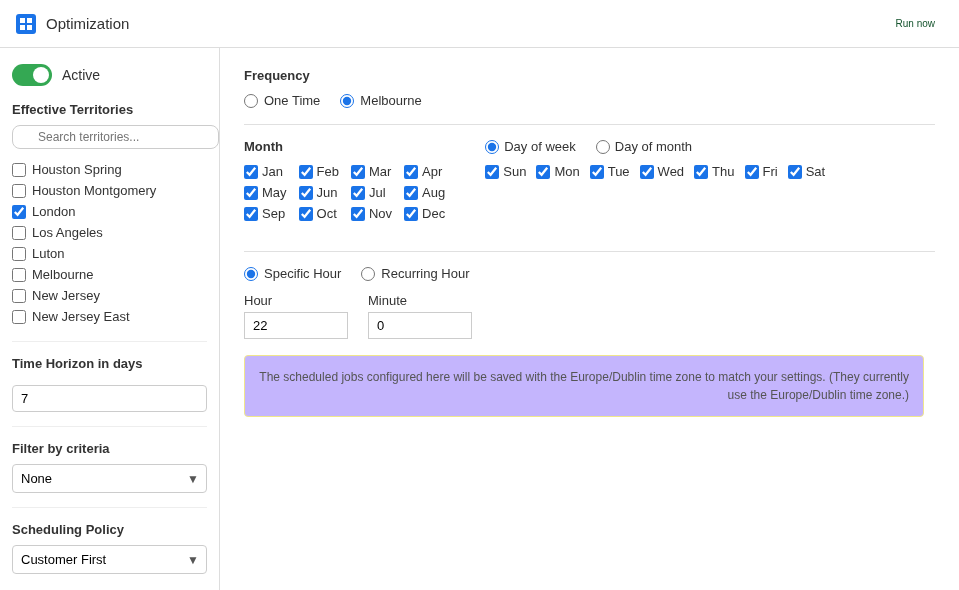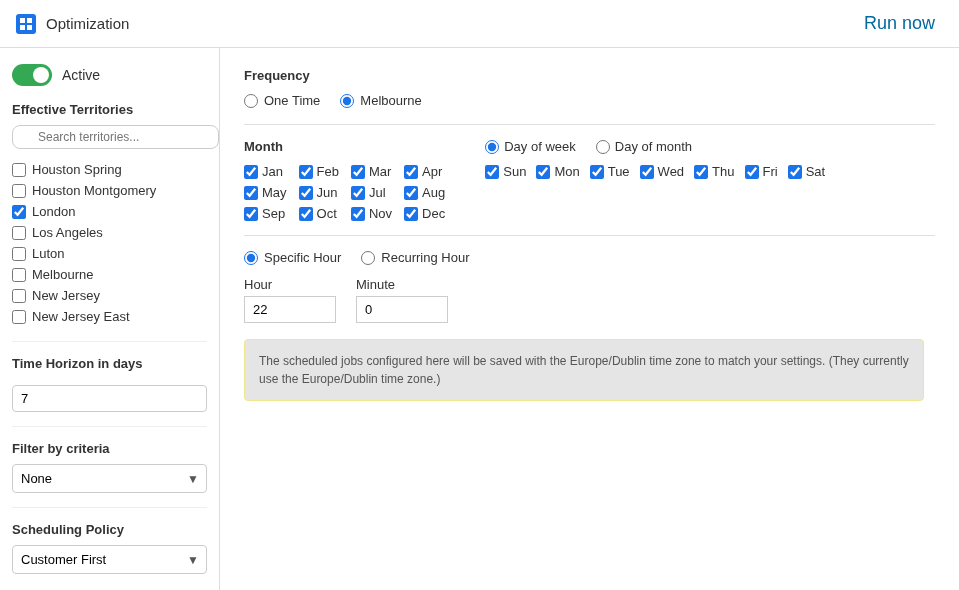--- a/index.html
+++ b/index.html
@@ -20,22 +20,22 @@
       width: 20px; height: 20px;
       background: #1a73e8;
       border-radius: 3px;
       display: flex; align-items: center; justify-content: center;
     }
     .header-icon svg { width: 12px; height: 12px; fill: #fff; }
     .header-title { font-size: 15px; font-weight: 500; color: #333; }
     .run-now-btn {
       background: none;
       border: none;
-      color: #0369a1;
-      font-size: 18px;
+      color: #14532d;
+      font-size: 10px;
       font-weight: 500;
       cursor: pointer;
       padding: 4px 8px;
     }
 
     
     .layout { display: flex; height: calc(590px - 36px); }
 
     
     .sidebar {
@@ -124,58 +124,59 @@
     .frequency-title { font-size: 13px; font-weight: 600; margin-bottom: 10px; }
 
     
     .radio-row { display: flex; align-items: center; gap: 20px; margin-bottom: 16px; }
     .radio-item { display: flex; align-items: center; gap: 6px; font-size: 13px; cursor: pointer; }
     .radio-item input[type=radio] { accent-color: #1a73e8; width: 14px; height: 14px; }
 
     .main-divider { border: none; border-top: 1px solid #e0e0e0; margin: 14px 0; }
 
     
-    .schedule-row { display: flex; align-items: flex-start; gap: 40px; margin-bottom: 14px; }
+    .schedule-row { display: flex; align-items: flex-start; gap: 40px; margin-bottom: 30px; }
     .schedule-col { }
     .schedule-col-title { font-size: 13px; font-weight: 600; margin-bottom: 10px; }
 
     .month-grid { display: grid; grid-template-columns: repeat(4, auto); gap: 6px 12px; }
     .day-grid { display: grid; grid-template-columns: repeat(7, auto); gap: 6px 10px; }
 
     .check-item { display: flex; align-items: center; gap: 4px; font-size: 13px; white-space: nowrap; }
     .check-item input[type=checkbox] { width: 14px; height: 14px; accent-color: #1a73e8; }
 
     .day-of-row { display: flex; align-items: center; gap: 20px; margin-bottom: 10px; }
     .day-of-item { display: flex; align-items: center; gap: 5px; font-size: 13px; }
     .day-of-item input[type=radio] { accent-color: #1a73e8; width: 14px; height: 14px; }
 
     
     .hour-section { margin-top: 0; }
     .hour-radio-row { display: flex; align-items: center; gap: 20px; margin-bottom: 12px; }
     .hour-fields { display: flex; align-items: flex-start; gap: 20px; }
     .hour-field-label { font-size: 13px; font-weight: 500; margin-bottom: 4px; }
     .hour-input {
-      width: 92px;
+      width: 104px;
       border: 1px solid #ccc;
       border-radius: 0;
       padding: 5px 8px;
       font-size: 13px;
     }
 
     
     .info-box {
-      background: #e5e5e5;
+      background: #c4b5fd;
       border: 1px solid #f0e68c;
       border-radius: 4px;
       padding: 12px 14px;
       font-size: 12px;
       color: #555;
       margin-top: 16px;
       max-width: 680px;
       line-height: 1.5;
+      text-align: right;
     }
   </style>
 </head>
 <body>
 
 <div class="header">
   <div class="header-left">
     <div class="header-icon">
       <svg viewBox="0 0 12 12">
           <rect x="0" y="0" width="5" height="5"></rect>

